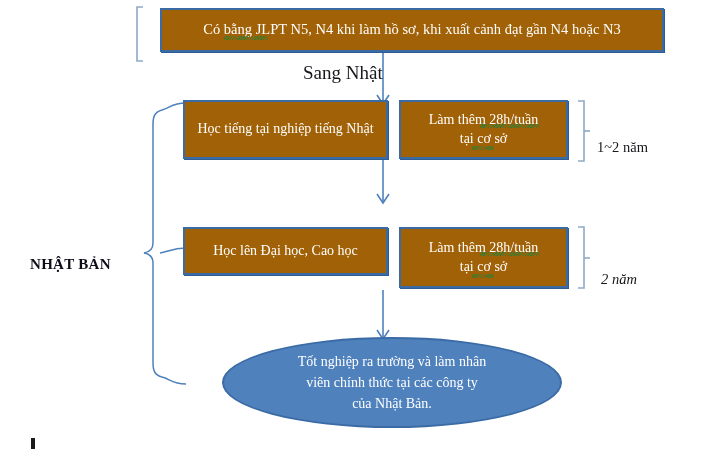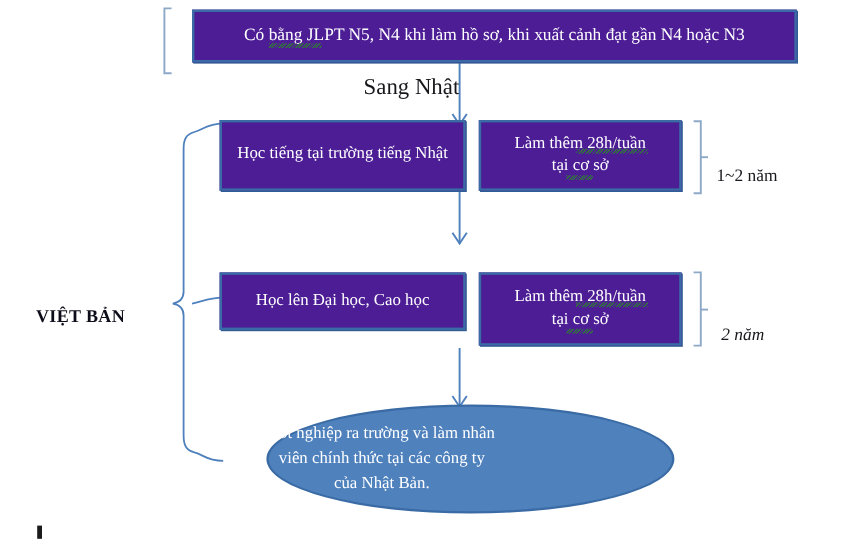--- a/index.html
+++ b/index.html
@@ -26,21 +26,21 @@
     font-size: 15px;
     color: #0d0d1a;
     letter-spacing: 0.3px;
     white-space: nowrap;
   }
 
   
   .pbox {
     position: absolute;
     box-sizing: border-box;
-    background: #4c1d95;
+    background: #a16207;
     border: 2px solid #3a6ba5;
     box-shadow: 1px 1px 0 #2f5c92;
     color: #ffffff;
     display: flex;
     align-items: center;
     justify-content: center;
     text-align: center;
     font-family: "Liberation Serif", "DejaVu Serif", serif;
     font-size: 14px;
     line-height: 1.35;
@@ -53,20 +53,21 @@
   
   .ellipse {
     position: absolute;
     box-sizing: border-box;
     background: #4f81bd;
     border: 2px solid #3a6ba5;
     border-radius: 50%;
     color: #ffffff;
     display: flex;
     align-items: center;
+    justify-content: center;
     text-align: center;
     font-family: "Liberation Serif", "DejaVu Serif", serif;
     font-size: 14px;
     line-height: 1.5;
   }
 
   
   .flow-label {
     position: absolute;
     font-family: "Liberation Serif", "DejaVu Serif", serif;
@@ -152,29 +153,29 @@
       <path d="M 584 131 L 590 131"></path>
     </g>
 
     <g stroke="#8ea9c8" stroke-width="1.6" fill="none">
       <path d="M 578 227 L 584 227 L 584 288 L 578 288"></path>
       <path d="M 584 258 L 590 258"></path>
     </g>
   </svg>
 
 
-  <div class="region-label" style="left:30px; top:256px;">VIỆT BẢN</div>
+  <div class="region-label" style="left:30px; top:256px;">NHẬT BẢN</div>
 
   <div class="pbox pbox-wide" style="left:160px; top:8px; width:504px; height:44px;">Có bằng  JLPT N5, N4 khi làm hồ sơ, khi xuất cảnh đạt gần N4 hoặc N3</div>
 
   <div class="squiggle" style="left:224px; top:36px; width:44px;"></div>
 
   <div class="flow-label" style="left:303px; top:62px;">Sang Nhật</div>
 
-  <div class="pbox" style="left:183px; top:100px; width:205px; height:59px;">Học tiếng tại trường tiếng Nhật</div>
+  <div class="pbox" style="left:183px; top:100px; width:205px; height:59px;">Học tiếng tại nghiệp tiếng Nhật</div>
 
   <div class="pbox" style="left:399px; top:100px; width:169px; height:59px;">
     <span style="display:block;">
       <span>Làm thêm 28h/tuần</span><br>
       <span>tại cơ sở</span>
     </span>
   </div>
   <div class="squiggle" style="left:480px; top:124px; width:60px;"></div>
   <div class="squiggle" style="left:472px; top:146px; width:22px;"></div>
 

